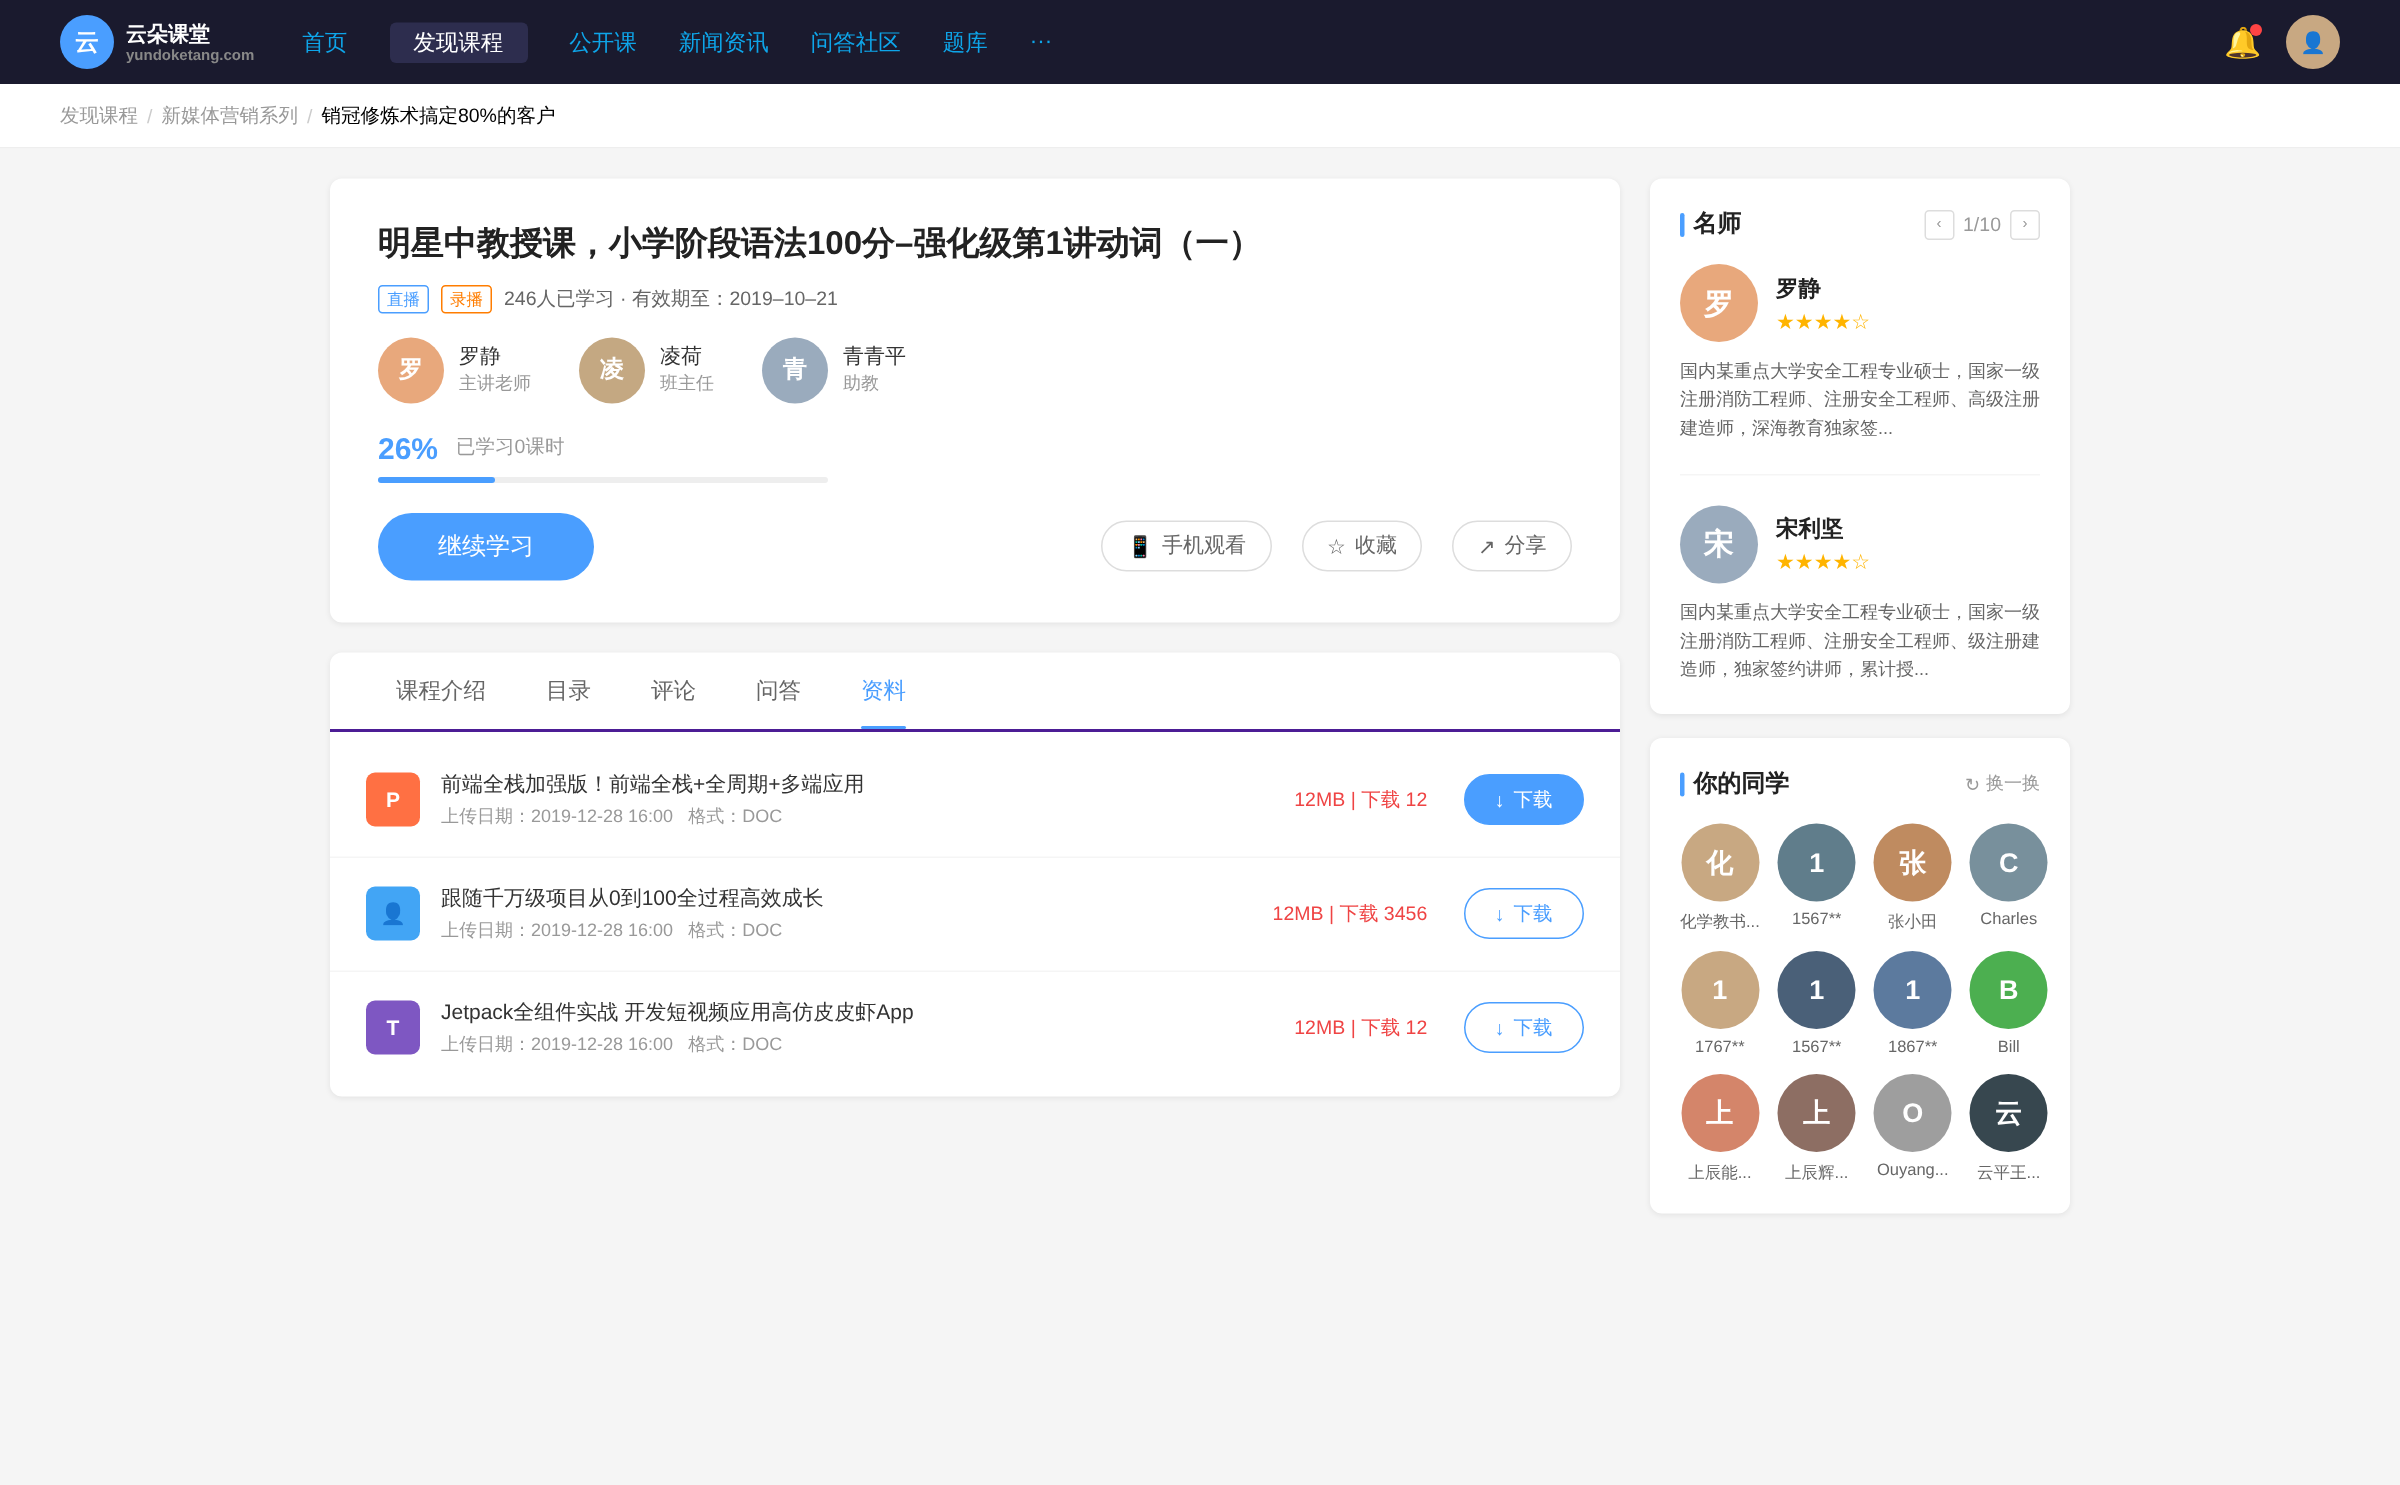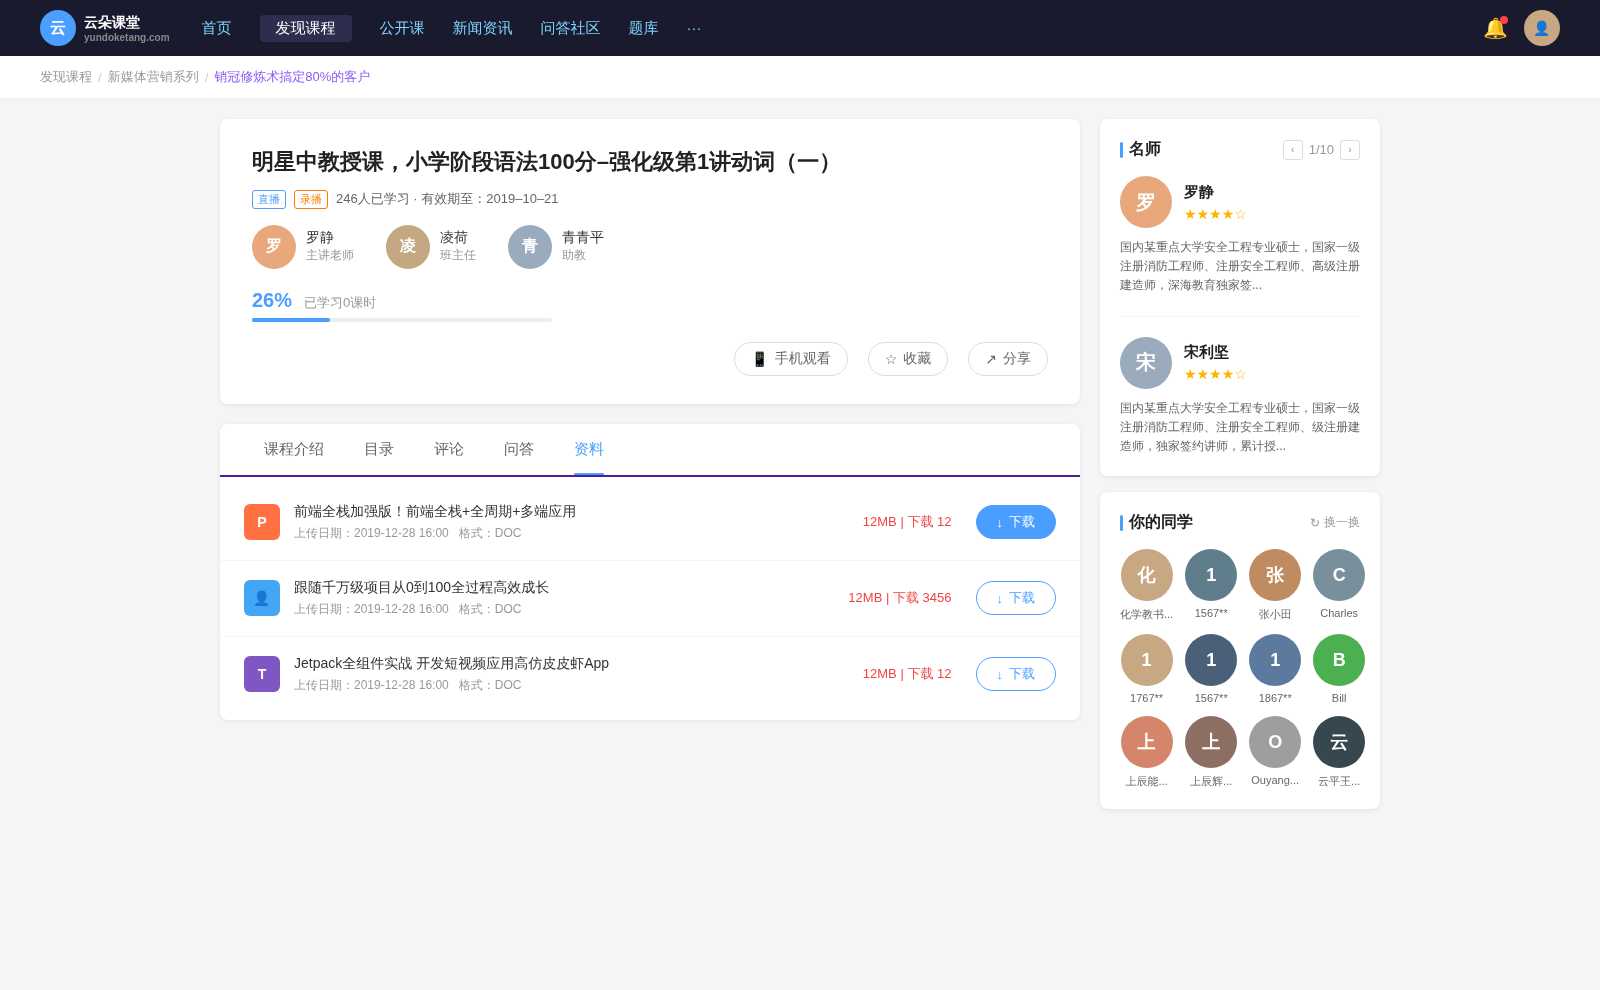--- a/index.html
+++ b/index.html
@@ -3,32 +3,32 @@
   <meta charset="utf-8">
   <style>
     * { box-sizing: border-box; margin: 0; padding: 0; }
     body { font-family: -apple-system, BlinkMacSystemFont, 'PingFang SC', 'Microsoft YaHei', sans-serif; background: #f5f5f5; font-size: 14px; color: #333; }
 
     
     .navbar { background: #1a1a2e; height: 56px; display: flex; align-items: center; padding: 0 40px; gap: 32px; }
     .nav-logo { display: flex; align-items: center; gap: 8px; color: white; font-size: 13px; font-weight: bold; min-width: 120px; }
     .nav-logo-icon { width: 36px; height: 36px; background: #4a9eff; border-radius: 50%; display: flex; align-items: center; justify-content: center; color: white; font-size: 16px; font-weight: bold; }
     .nav-items { display: flex; gap: 28px; flex: 1; }
-    .nav-item { color: #7dd3fc; font-size: 15px; cursor: pointer; padding: 4px 0; }
+    .nav-item { color: #0ea5e9; font-size: 15px; cursor: pointer; padding: 4px 0; }
     .nav-item.active { color: white; background: #2d2d4e; padding: 4px 16px; border-radius: 4px; }
     .nav-right { display: flex; align-items: center; gap: 16px; margin-left: auto; }
     .nav-bell { color: #ccc; font-size: 20px; cursor: pointer; position: relative; }
     .nav-bell-dot { width: 8px; height: 8px; background: #ff4444; border-radius: 50%; position: absolute; top: 0; right: 0; }
     .nav-avatar { width: 36px; height: 36px; border-radius: 50%; background: #c8a882; overflow: hidden; cursor: pointer; display: flex; align-items: center; justify-content: center; color: white; font-size: 14px; }
 
     
     .breadcrumb { padding: 12px 40px; font-size: 13px; color: #999; display: flex; gap: 6px; align-items: center; background: white; border-bottom: 1px solid #eee; }
     .breadcrumb a { color: #999; text-decoration: none; }
     .breadcrumb .sep { color: #ccc; }
-    .breadcrumb .current { color: #8b5cf6; }
+    .breadcrumb .current { color: #000000; }
 
     
     .main-container { max-width: 1200px; margin: 20px auto; padding: 0 20px; display: flex; gap: 20px; }
 
     
     .content-left { flex: 1; }
 
     
     .course-card { background: white; border-radius: 8px; padding: 28px 32px; margin-bottom: 20px; box-shadow: 0 1px 4px rgba(0,0,0,0.08); }
     .course-title { font-size: 22px; font-weight: bold; color: #222; margin-bottom: 12px; line-height: 1.4; }
@@ -38,21 +38,21 @@
     .badge-rec { border-color: #ff7d00; color: #ff7d00; }
     .course-meta { color: #666; font-size: 13px; }
 
     .teachers { display: flex; gap: 32px; margin-bottom: 20px; margin-top: 8px; }
     .teacher-item { display: flex; align-items: center; gap: 10px; }
     .teacher-avatar-placeholder { width: 44px; height: 44px; border-radius: 50%; display: flex; align-items: center; justify-content: center; font-size: 16px; color: white; font-weight: bold; }
     .teacher-info .name { font-size: 14px; color: #333; font-weight: 500; }
     .teacher-info .role { font-size: 12px; color: #999; }
 
     .progress-section { margin-bottom: 20px; }
-    .progress-text { display: flex; align-items: flex-end; gap: 12px; margin-bottom: 6px; }
+    .progress-text { display: flex; align-items: flex-start; gap: 12px; margin-bottom: 6px; }
     .progress-percent { font-size: 20px; font-weight: bold; color: #4a9eff; }
     .progress-label { font-size: 13px; color: #999; }
     .progress-bar-bg { height: 4px; background: #eee; border-radius: 2px; width: 300px; }
     .progress-bar-fill { height: 4px; background: #4a9eff; border-radius: 2px; }
 
     .course-actions { display: flex; align-items: center; gap: 0; }
     .btn-continue { background: #4a9eff; color: white; border: none; border-radius: 24px; padding: 12px 40px; font-size: 16px; cursor: pointer; font-weight: 500; }
     .action-btns { display: flex; gap: 20px; margin-left: auto; }
     .action-btn { display: flex; align-items: center; gap: 6px; color: #666; cursor: pointer; font-size: 14px; border: 1px solid #ddd; border-radius: 20px; padding: 7px 16px; }
 
@@ -183,20 +183,21 @@
         <div class="progress-text">
           <span class="progress-percent">26%</span>
           <span class="progress-label">已学习0课时</span>
         </div>
         <div class="progress-bar-bg">
           <div class="progress-bar-fill" style="width:26%"></div>
         </div>
       </div>
 
       <div class="course-actions">
+        <button class="btn-continue">继续学习</button>
         <div class="action-btns">
           <div class="action-btn">
             <span>📱</span>
             <span>手机观看</span>
           </div>
           <div class="action-btn">
             <span>☆</span>
             <span>收藏</span>
           </div>
           <div class="action-btn">

